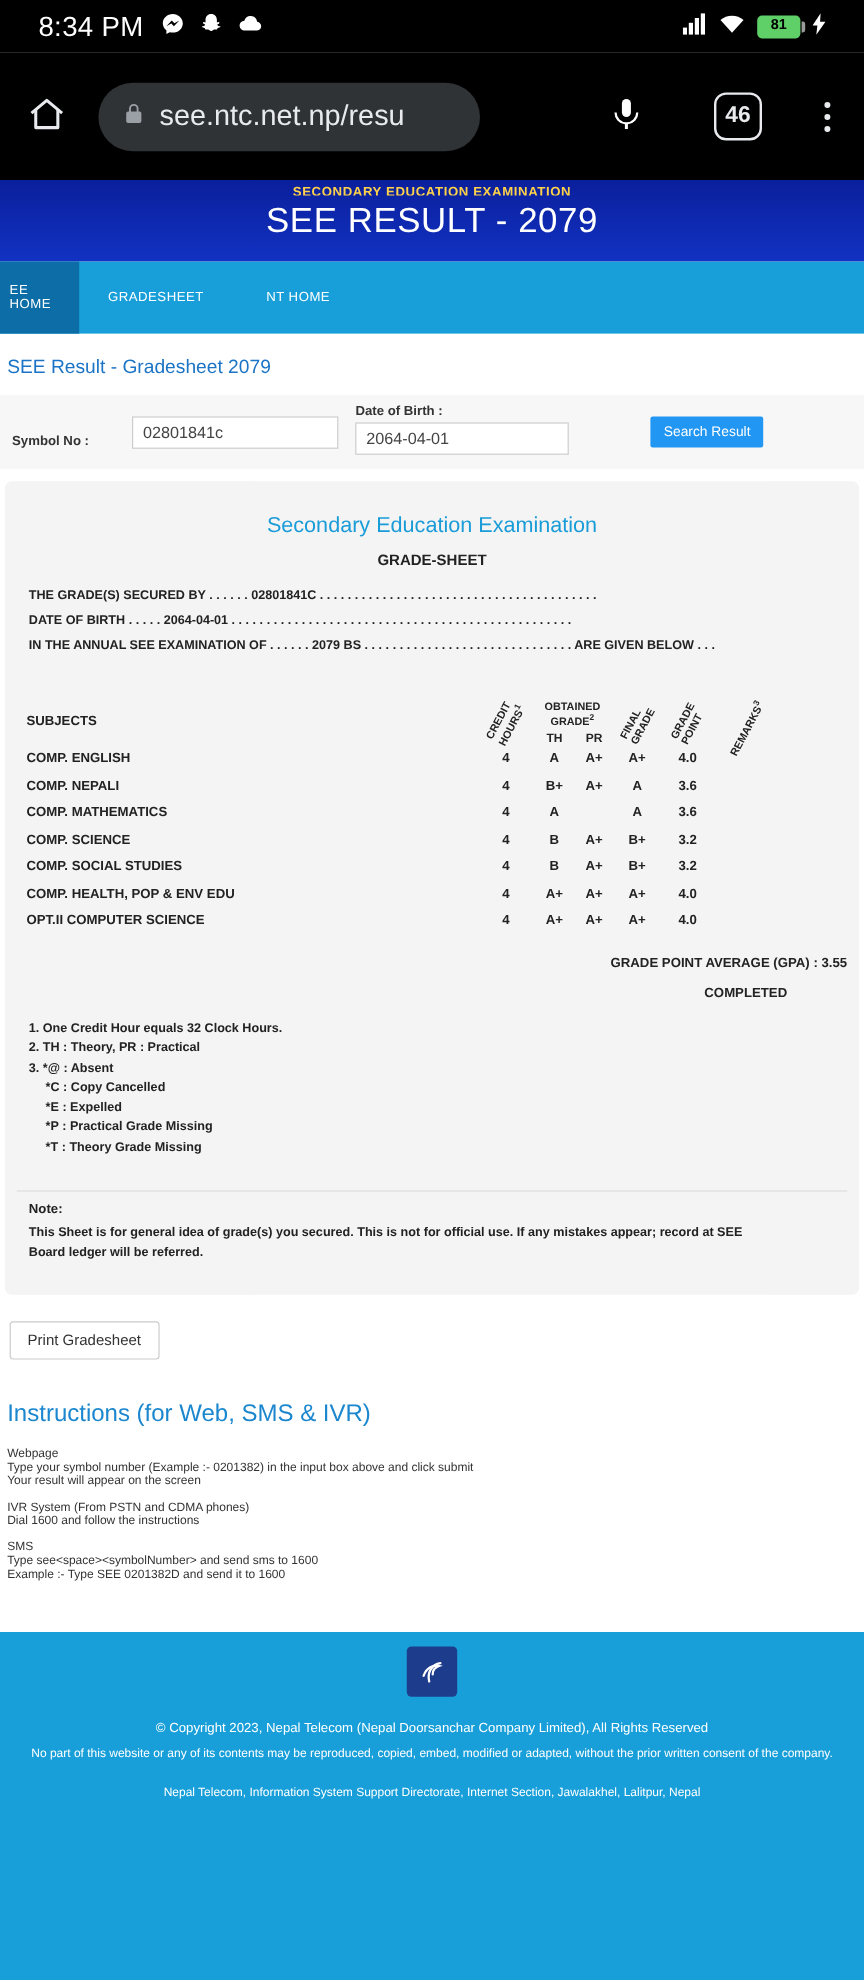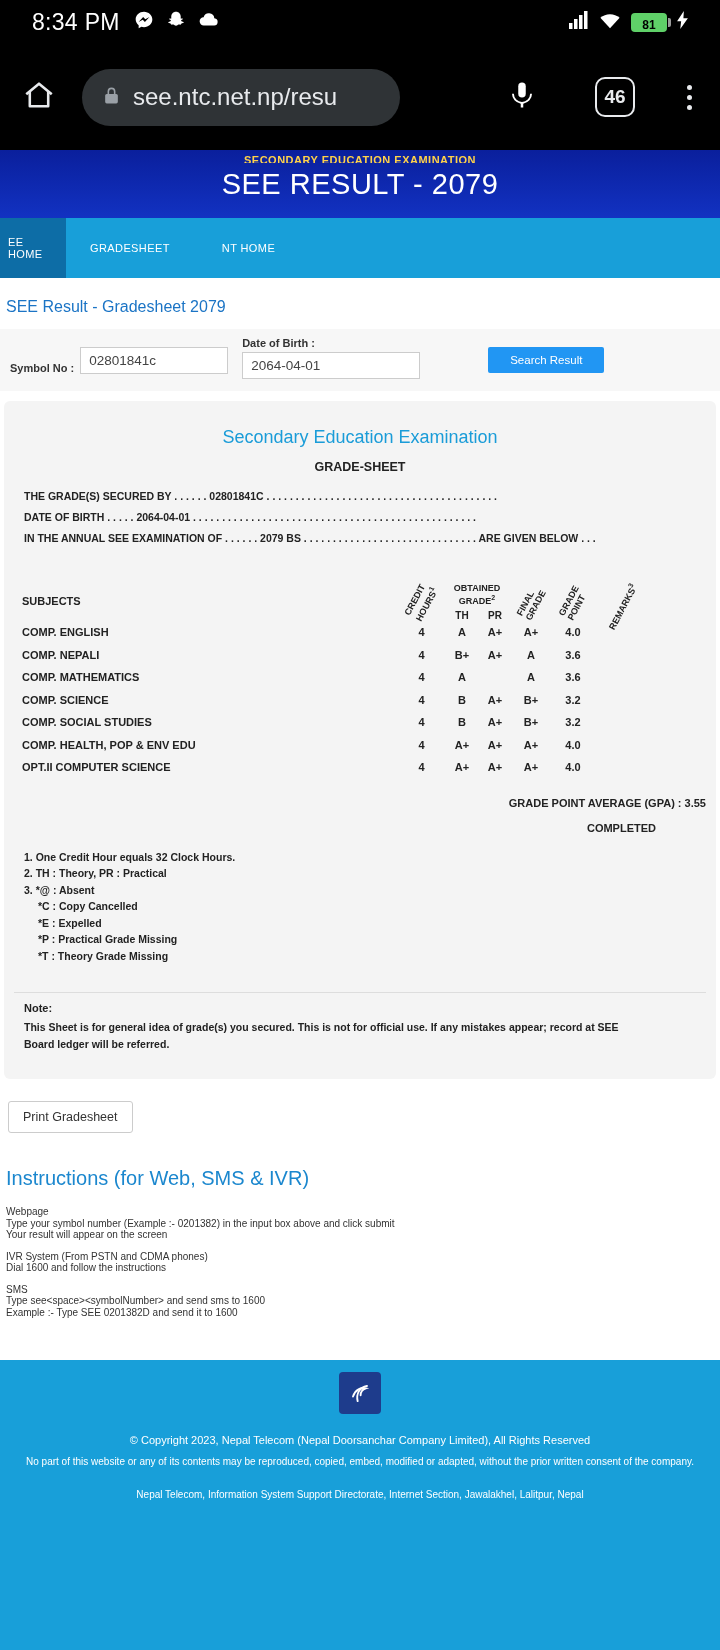--- a/index.html
+++ b/index.html
@@ -4,21 +4,21 @@
 <style>
   * { box-sizing: border-box; }
   body { margin: 0; background: #555; font-family: "Liberation Sans", "DejaVu Sans", sans-serif; }
   .screen { width: 720px; height: 1650px; margin: 0 auto; background: #fff; display: flex; flex-direction: column; overflow: hidden; position: relative; }
 
   
   .statusbar { height: 44px; background: #000; display: flex; align-items: center; padding: 0 32px; color: #fff; flex: 0 0 auto; }
   .sb-time { font-size: 23px; font-weight: 500; letter-spacing: .3px; }
   .sb-icons-left { display: flex; align-items: center; gap: 12px; margin-left: 14px; }
   .sb-right { margin-left: auto; display: flex; align-items: center; gap: 10px; }
-  .battery { background: #5fd068; border-radius: 4px; min-width: 36px; height: 19px; display: flex; align-items: flex-end; justify-content: center; color: #000; font-size: 12px; font-weight: 700; position: relative; padding: 0 4px; }
+  .battery { background: #5fd068; border-radius: 4px; min-width: 36px; height: 19px; display: flex; align-items: flex-start; justify-content: center; color: #000; font-size: 12px; font-weight: 700; position: relative; padding: 0 4px; }
   .battery:after { content: ""; position: absolute; right: -4px; top: 5px; width: 3px; height: 9px; background: #9a9a9a; border-radius: 0 2px 2px 0; }
 
   
   .browserbar { height: 106px; background: #000; display: flex; align-items: center; padding: 0 22px; flex: 0 0 auto; }
   .url-pill { width: 318px; height: 57px; background: #2f3336; border-radius: 29px; display: flex; align-items: center; padding: 0 20px; gap: 12px; margin-left: 26px; overflow: hidden; }
   .url-text { color: #e8eaed; font-size: 24px; white-space: nowrap; overflow: hidden; }
   .mic { margin-left: auto; }
   .tabbox { width: 40px; height: 40px; border: 2.5px solid #e8eaed; border-radius: 10px; color: #e8eaed; display: flex; align-items: center; justify-content: center; font-size: 19px; font-weight: 700; margin-left: 58px; }
   .menudots { display: flex; flex-direction: column; gap: 5px; margin-left: 46px; padding: 6px; }
   .menudots i { width: 5px; height: 5px; border-radius: 50%; background: #e8eaed; }
@@ -36,25 +36,25 @@
   .nav-tab.t2 { margin-left: 12px; }
   .nav-tab.t3 { margin-left: 28px; }
 
   
   .page-title { color: #1b74c5; font-size: 16px; font-weight: 400; margin: 20px 0 0 6px; }
 
   .form-bar { background: #f7f7f7; margin-top: 13px; padding: 8px 10px 12px; display: flex; align-items: flex-start; }
   .fgroup-sym { display: flex; align-items: flex-end; margin-top: 10px; }
   .flabel { font-size: 11px; font-weight: 700; color: #333; margin-right: 6px; white-space: nowrap; }
   .finput { height: 27px; border: 1px solid #ccc; background: #fff; font-size: 13.5px; color: #444; padding: 0 8px; font-family: inherit; }
-  .finput.sym { width: 148px; }
+  .finput.sym { width: 172px; margin-left: 30px; }
   .fgroup-dob { display: flex; flex-direction: column; margin-left: 14px; }
   .fgroup-dob .flabel { margin-bottom: 3px; }
   .finput.dob { width: 178px; }
-  .search-btn { margin-left: 68px; margin-top: 10px; background: #2196f3; color: #fff; border: none; border-radius: 2px; font-size: 11.5px; padding: 7px 22px; cursor: pointer; font-family: inherit; text-align: right; }
+  .search-btn { margin-left: 68px; margin-top: 10px; background: #2196f3; color: #fff; border: none; border-radius: 2px; font-size: 11.5px; padding: 7px 11px; cursor: pointer; font-family: inherit; text-align: right; }
 
   
   .panel { margin: 10px 4px 0; background: #f4f4f4; border-radius: 6px; padding: 26px 10px 26px; }
   .gs-title { text-align: center; color: #1a9cd8; font-size: 18px; font-weight: 400; }
   .gs-subtitle { text-align: center; font-size: 12.5px; font-weight: 700; color: #222; margin-top: 12px; }
   .gs-lines { margin-top: 12px; padding-left: 10px; overflow: hidden; }
   .gs-line { font-size: 10.5px; font-weight: 700; color: #222; line-height: 21px; white-space: nowrap; }
 
   .gs-table { margin-top: 12px; }
   .gs-hrow { display: grid; grid-template-columns: 385px 45px 66px 42px 42px 56px; height: 60px; align-items: end; }

